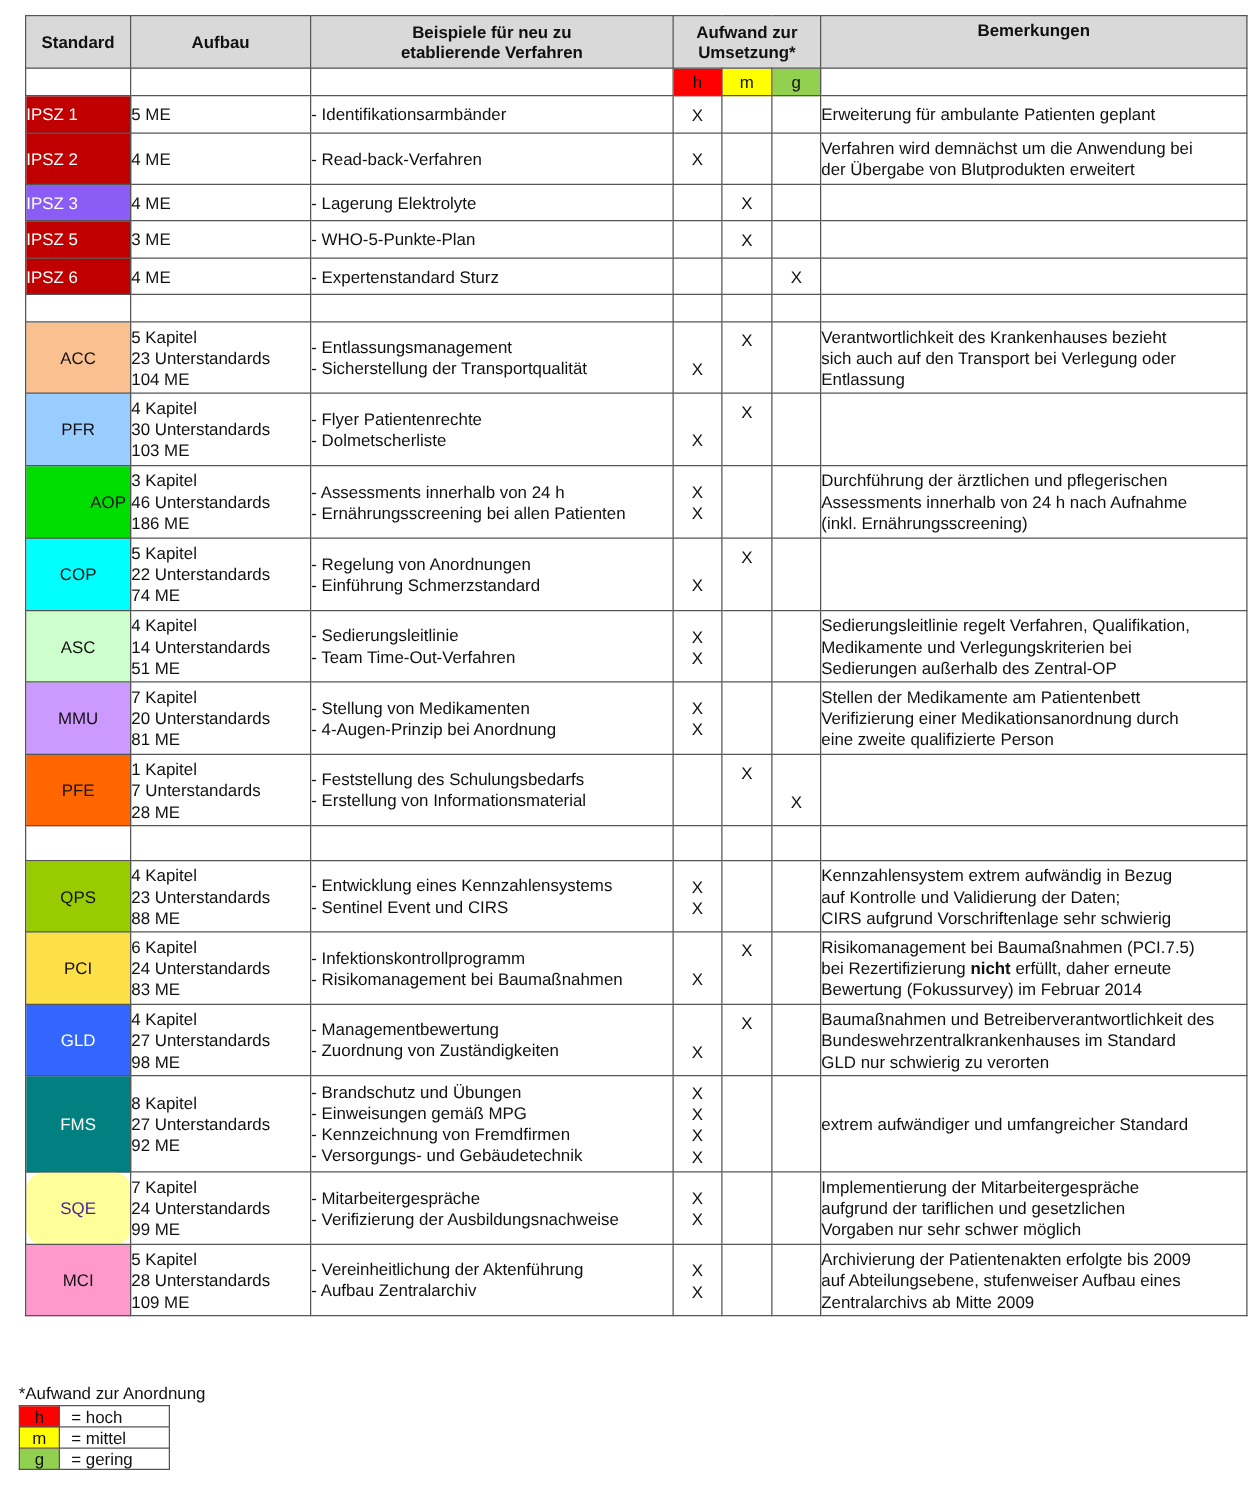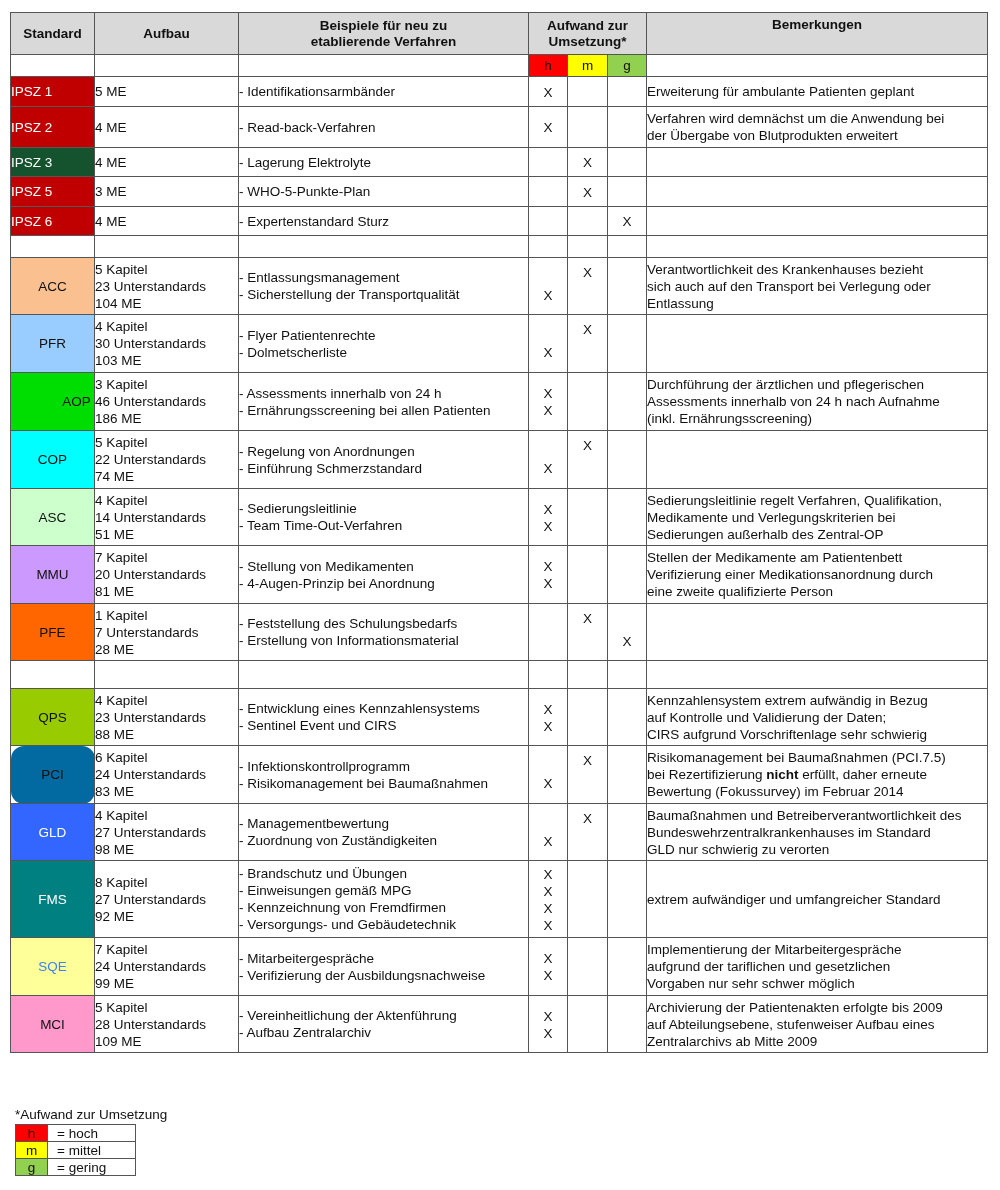--- a/index.html
+++ b/index.html
@@ -1,18 +1,18 @@
 <!DOCTYPE html>
 <html><head>
 <meta charset="utf-8">
 <style>
   html, body { margin:0; padding:0; background:#ffffff; }
   body { width:1000px; height:1190px; position:relative; overflow:hidden;
          font-family:"Liberation Sans", sans-serif; color:#111; }
-  table.main { position:absolute; left:10px; top:12px; border-collapse:collapse;
+  table.main { position:absolute; left:20px; top:12px; border-collapse:collapse;
                table-layout:fixed; width:977px; }
   table.main td, table.main th { border:1.5px solid #555; padding:0; vertical-align:middle;
                font-size:13.5px; line-height:17px; }
   table.main th { background:#d9d9d9; font-weight:bold; text-align:center; font-size:13.5px; line-height:16px; }
   .col-std { width:84px; } .col-auf { width:144px; } .col-bsp { width:290px; }
   .col-h { width:39px; } .col-m { width:40px; } .col-g { width:39px; } .col-bem { width:341px; }
   .std { font-size:19px; line-height:22px; padding:0 6px; }
   .std.center { text-align:center; }
   .std.left { text-align:left; }
   .auf { padding:0 8px 0 9px; }
@@ -110,21 +110,21 @@
         <td class="mark"></td>
         <td class="mark"></td>
         <td class="bem">
           <div class="lines">
             <div>Verfahren wird demnächst um die Anwendung bei</div>
             <div>der Übergabe von Blutprodukten erweitert</div>
           </div>
         </td>
       </tr>
       <tr style="height: 29px;">
-        <td class="std left" style="background: #14532d; color: rgb(255, 255, 255);">IPSZ 3</td>
+        <td class="std left" style="background: #8b5cf6; color: rgb(255, 255, 255);">IPSZ 3</td>
         <td class="auf">
           <div class="lines">
             <div>4 ME</div>
           </div>
         </td>
         <td class="bsp">
           <div class="lines">
             <div>- Lagerung Elektrolyte</div>
           </div>
         </td>
@@ -415,21 +415,21 @@
         <td class="mark"></td>
         <td class="bem">
           <div class="lines">
             <div>Kennzahlensystem extrem aufwändig in Bezug</div>
             <div>auf Kontrolle und Validierung der Daten;</div>
             <div>CIRS aufgrund Vorschriftenlage sehr schwierig</div>
           </div>
         </td>
       </tr>
       <tr style="height: 58px;">
-        <td class="std center" style="background: #0369a1; color: rgb(17, 17, 17); border-radius: 13px;">PCI</td>
+        <td class="std center" style="background: #fde047; color: rgb(17, 17, 17);">PCI</td>
         <td class="auf">
           <div class="lines">
             <div>6 Kapitel</div>
             <div>24 Unterstandards</div>
             <div>83 ME</div>
           </div>
         </td>
         <td class="bsp">
           <div class="lines">
             <div>- Infektionskontrollprogramm</div>
@@ -506,21 +506,21 @@
         </td>
         <td class="mark"></td>
         <td class="mark"></td>
         <td class="bem">
           <div class="lines">
             <div>extrem aufwändiger und umfangreicher Standard</div>
           </div>
         </td>
       </tr>
       <tr style="height: 58px;">
-        <td class="std center" style="background: rgb(255, 255, 153); color: #3b82f6;">SQE</td>
+        <td class="std center" style="background: rgb(255, 255, 153); color: #4c1d95; border-radius: 14px;">SQE</td>
         <td class="auf">
           <div class="lines">
             <div>7 Kapitel</div>
             <div>24 Unterstandards</div>
             <div>99 ME</div>
           </div>
         </td>
         <td class="bsp">
           <div class="lines">
             <div>- Mitarbeitergespräche</div>
@@ -567,21 +567,21 @@
             <div>Archivierung der Patientenakten erfolgte bis 2009</div>
             <div>auf Abteilungsebene, stufenweiser Aufbau eines</div>
             <div>Zentralarchivs ab Mitte 2009</div>
           </div>
         </td>
       </tr>
     </tbody>
 </table>
 
 <div class="legend">
-  <div class="title">*Aufwand zur Umsetzung</div>
+  <div class="title">*Aufwand zur Anordnung</div>
   <table class="leg">
     <tbody>
         <tr>
       <td class="k" style="background: rgb(255, 0, 0);">h</td>
       <td class="v">= hoch</td>
     </tr>
     <tr>
       <td class="k" style="background: rgb(255, 255, 0);">m</td>
       <td class="v">= mittel</td>
     </tr>

